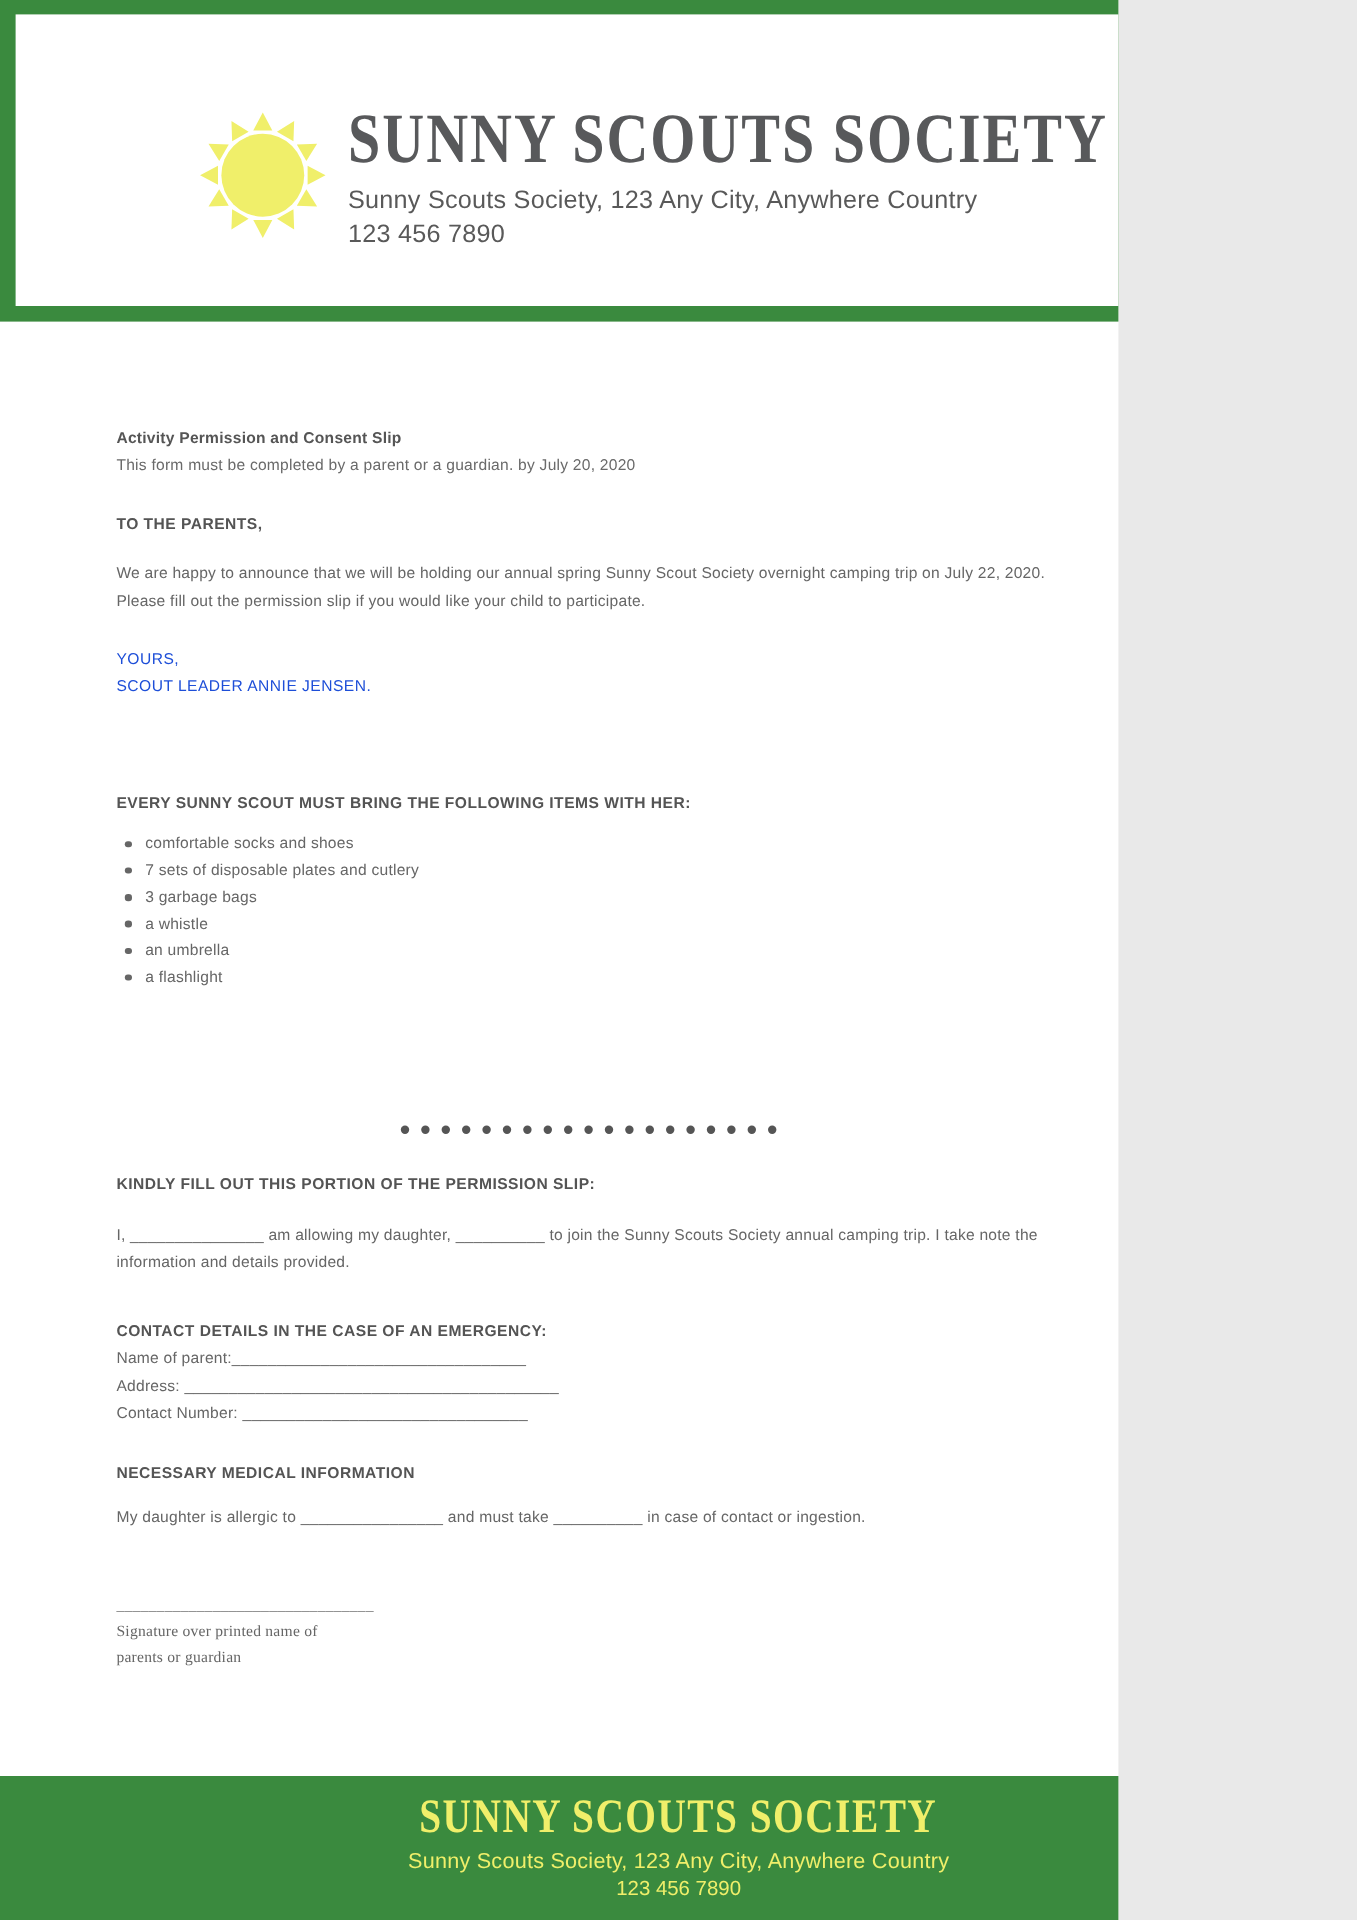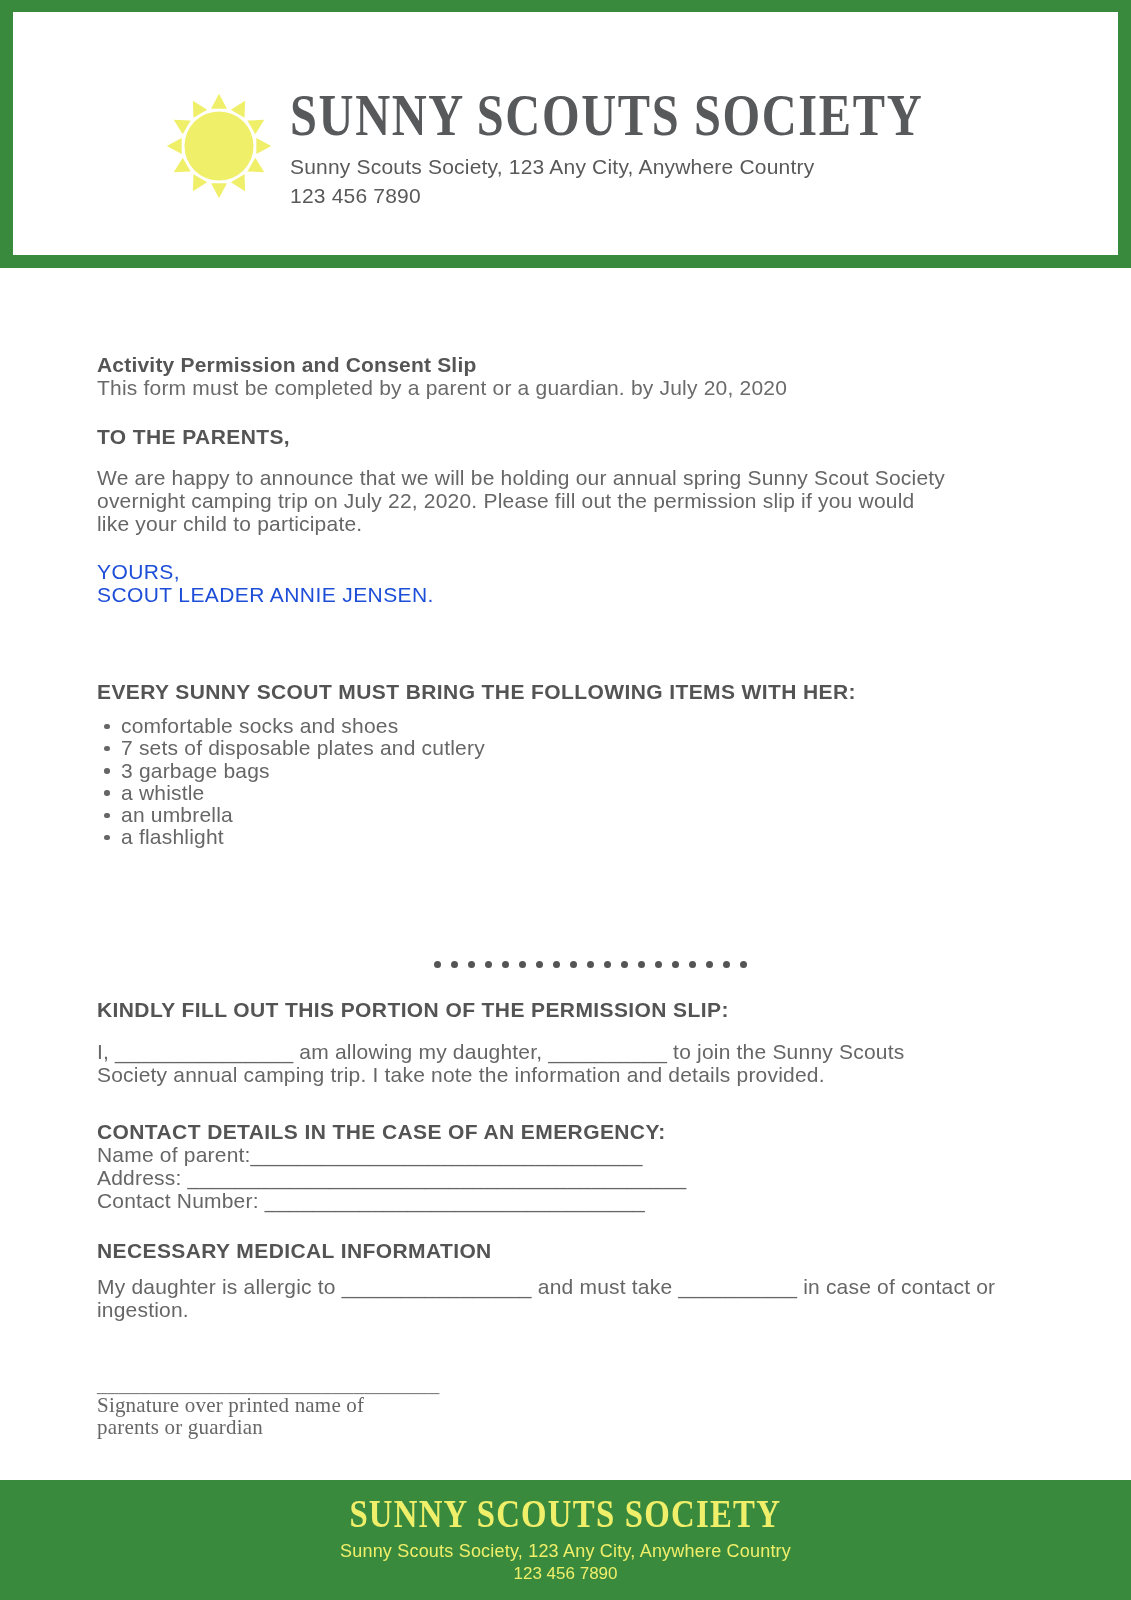--- a/index.html
+++ b/index.html
@@ -1,18 +1,18 @@
 <!DOCTYPE html>
 <html><head>
 <meta charset="utf-8">
 <style>
   html, body { margin: 0; padding: 0; background: #e9e9e9; }
   .page {
     position: relative;
-    width: 1131px;
+    width: 932px;
     height: 1600px;
     background: #ffffff;
     overflow: hidden;
     font-family: "Liberation Sans", sans-serif;
     color: #666666;
   }
 
   
   .header-band {
     box-sizing: border-box;
@@ -48,21 +48,21 @@
     font-size: 21px;
     line-height: 29px;
     color: #595959;
     letter-spacing: 0.2px;
   }
 
   
   .content {
     box-sizing: border-box;
     padding: 0 48px 0 97px;
-    font-size: 21px;
+    font-size: 13px;
     line-height: 23px;
     letter-spacing: 0.2px;
     color: #666666;
   }
   .doc-title-block { margin-top: 85px; }
   .doc-title { font-weight: 700; color: #555555; }
   .doc-note { color: #6a6a6a; }
 
   .heading {
     font-weight: 700;

